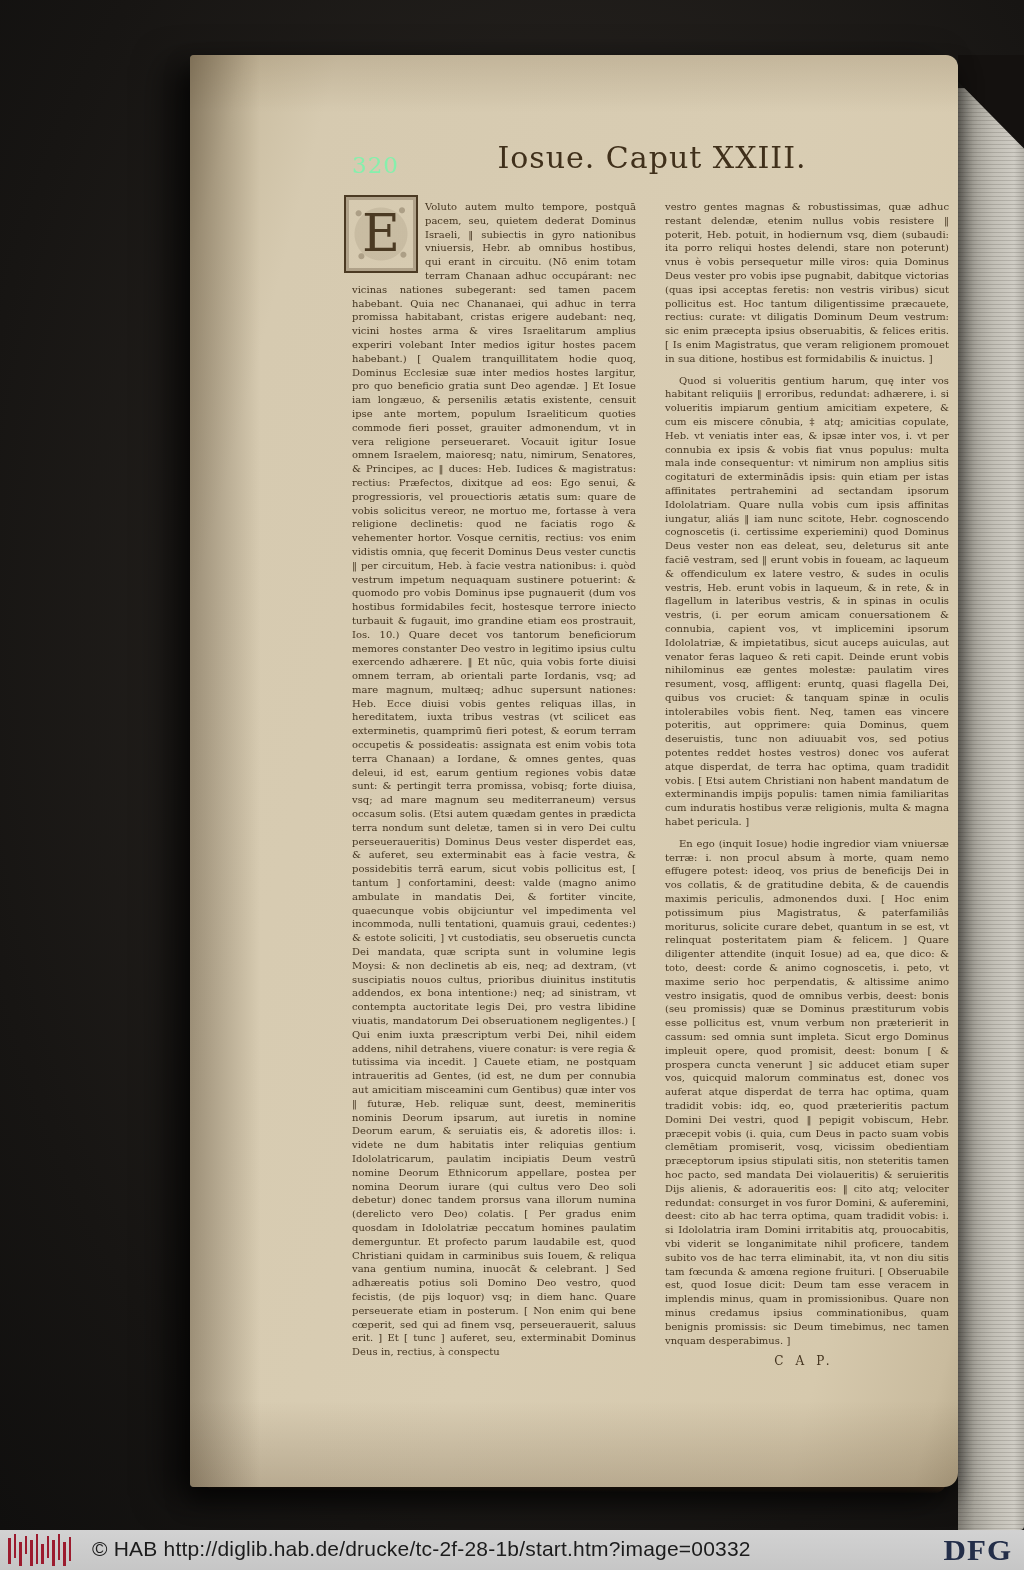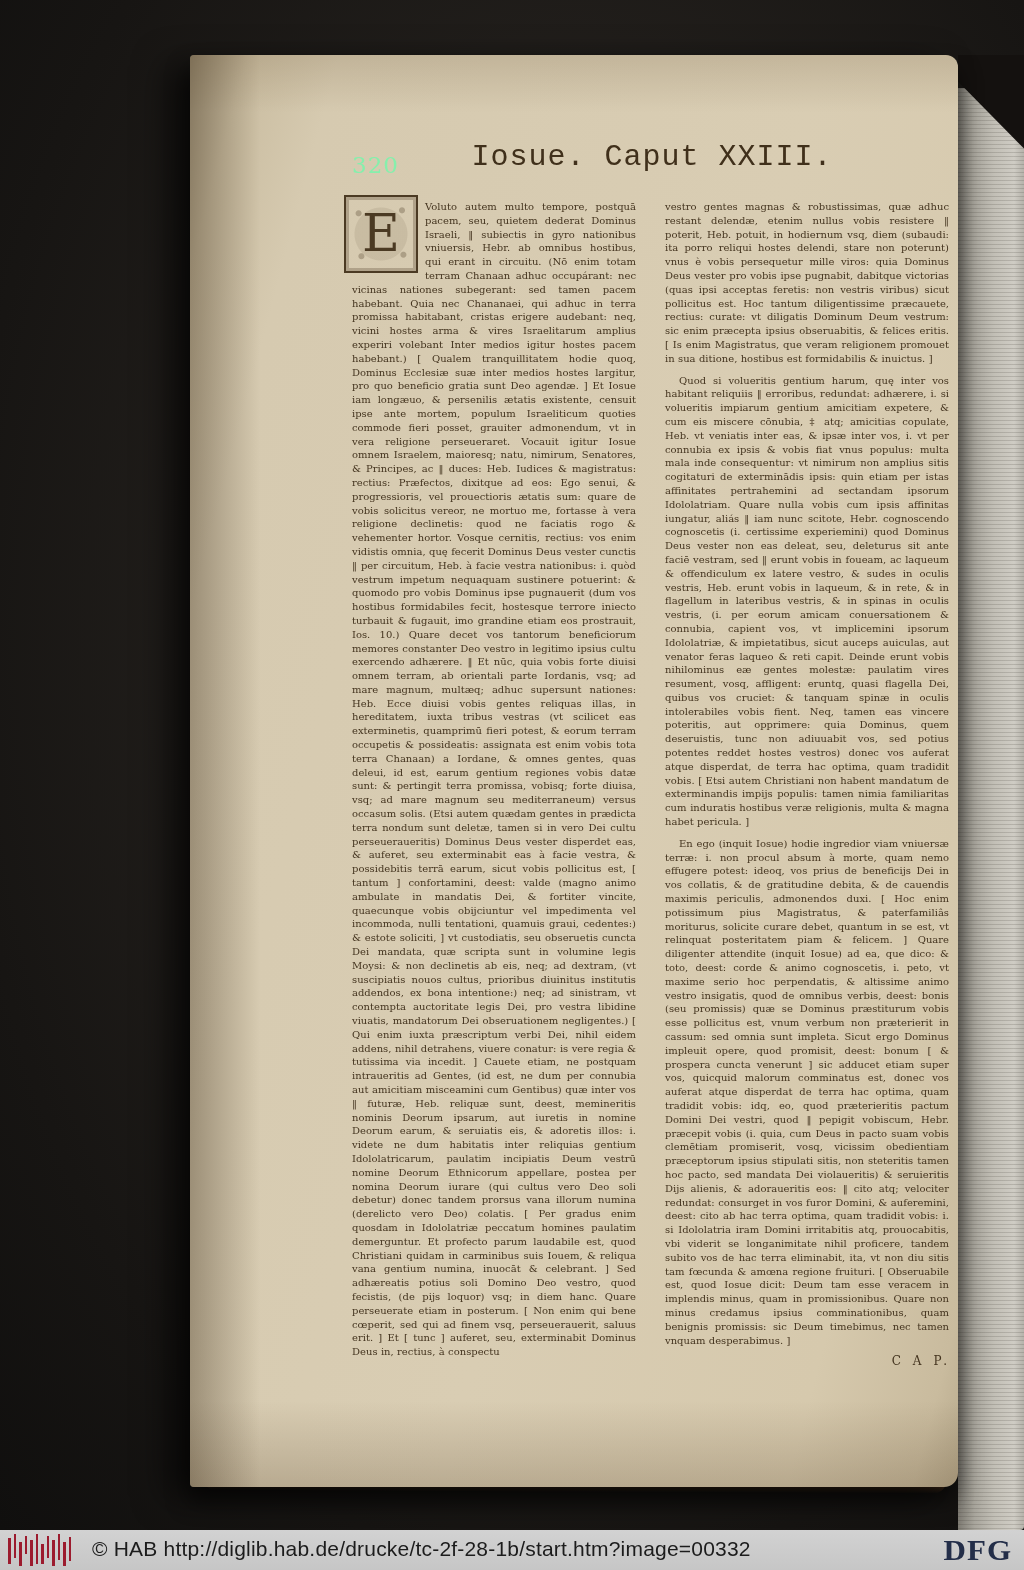--- a/index.html
+++ b/index.html
@@ -52,21 +52,20 @@
   .print-area {
     position:absolute; left:344px; top:140px; width:616px; color:#3e301c;
   }
   .running-head { position:relative; height:50px; }
   .page-number {
     position:absolute; left:8px; top:12px; font-size:23px; letter-spacing:1px; color:#86efac;
   }
   .head-title {
     text-align:center; font-size:30px; letter-spacing:1px; color:#40301b;
     font-variant-ligatures:none;
-    font-family:Liberation Mono, monospace;
   }
 
   .text-cols { display:flex; gap:13px; margin-top:2px; }
   .col {
     width:300px; font-size:10px; line-height:13.8px; text-align:justify;
     color:#44341f; word-spacing:.2px;
   }
   .col p { margin:8px; }
   .col p.indent { text-indent:14px; }
 
@@ -77,21 +76,21 @@
     font-size:52px; color:#4b3a23;
     background:
       radial-gradient(circle at 18% 22%, rgba(75,58,35,.30) 0 2.5px, rgba(0,0,0,0) 3.5px),
       radial-gradient(circle at 80% 18%, rgba(75,58,35,.30) 0 2.5px, rgba(0,0,0,0) 3.5px),
       radial-gradient(circle at 22% 80%, rgba(75,58,35,.30) 0 2.5px, rgba(0,0,0,0) 3.5px),
       radial-gradient(circle at 82% 78%, rgba(75,58,35,.30) 0 2.5px, rgba(0,0,0,0) 3.5px),
       radial-gradient(circle at 50% 50%, rgba(75,58,35,.10) 0 26px, rgba(0,0,0,0) 27px);
   }
 
   .catchword {
-    text-align:right; font-size:12px; letter-spacing:4px;
+    text-align:center; font-size:12px; letter-spacing:4px;
     margin-top:4px; padding-right:6px; color:#44341f;
   }
 
   
   .footer-bar {
     position:absolute; left:0; bottom:0; width:1024px; height:40px;
     background:linear-gradient(to bottom,#d2d2d2,#c6c6c6);
     font-family:"Liberation Sans", sans-serif;
   }
   .hab-logo { position:absolute; left:6px; top:2px; }

